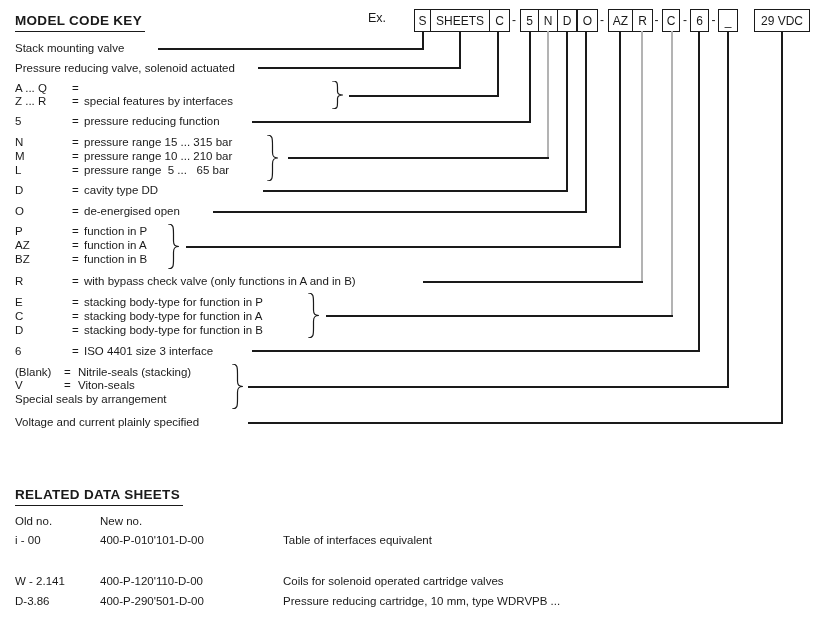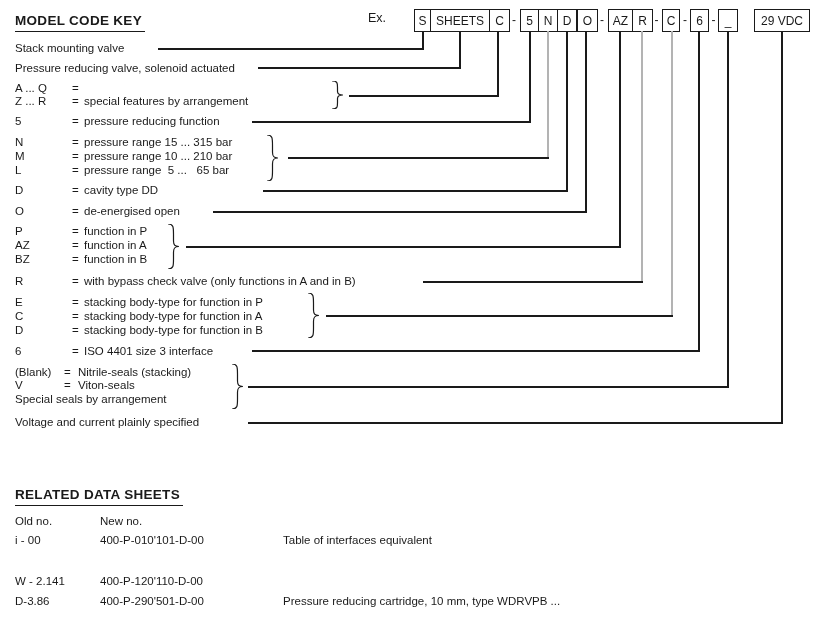--- a/index.html
+++ b/index.html
@@ -127,21 +127,21 @@
       <span class="kfull">Pressure reducing valve, solenoid actuated</span>
     </div>
 
   <div class="krow" style="top:81px">
       <span class="kcode">A ... Q</span>
       <span class="keq">=</span>
     </div>
   <div class="krow" style="top:94px">
       <span class="kcode">Z ... R</span>
       <span class="keq">=</span>
-      <span class="kdesc">special features by arrangement</span>
+      <span class="kdesc">special features by interfaces</span>
     </div>
 
   <div class="krow" style="top:114px">
       <span class="kcode">5</span>
       <span class="keq">=</span>
       <span class="kdesc">pressure reducing function</span>
     </div>
 
   <div class="krow" style="top:135px">
       <span class="kcode">N</span>
@@ -238,20 +238,21 @@
       <span class="tc2">New no.</span>
     </div>
   <div class="trow" style="top:533px">
       <span class="tc1">i - 00</span>
       <span class="tc2">400-P-010'101-D-00</span>
       <span class="tc3">Table of interfaces equivalent</span>
     </div>
   <div class="trow" style="top:574px">
       <span class="tc1">W - 2.141</span>
       <span class="tc2">400-P-120'110-D-00</span>
+      <span class="tc3">Coils for solenoid operated cartridge valves</span>
     </div>
   <div class="trow" style="top:594px">
       <span class="tc1">D-3.86</span>
       <span class="tc2">400-P-290'501-D-00</span>
       <span class="tc3">Pressure reducing cartridge, 10 mm, type WDRVPB ...</span>
     </div>
 
 </div>
 
 </body></html>

